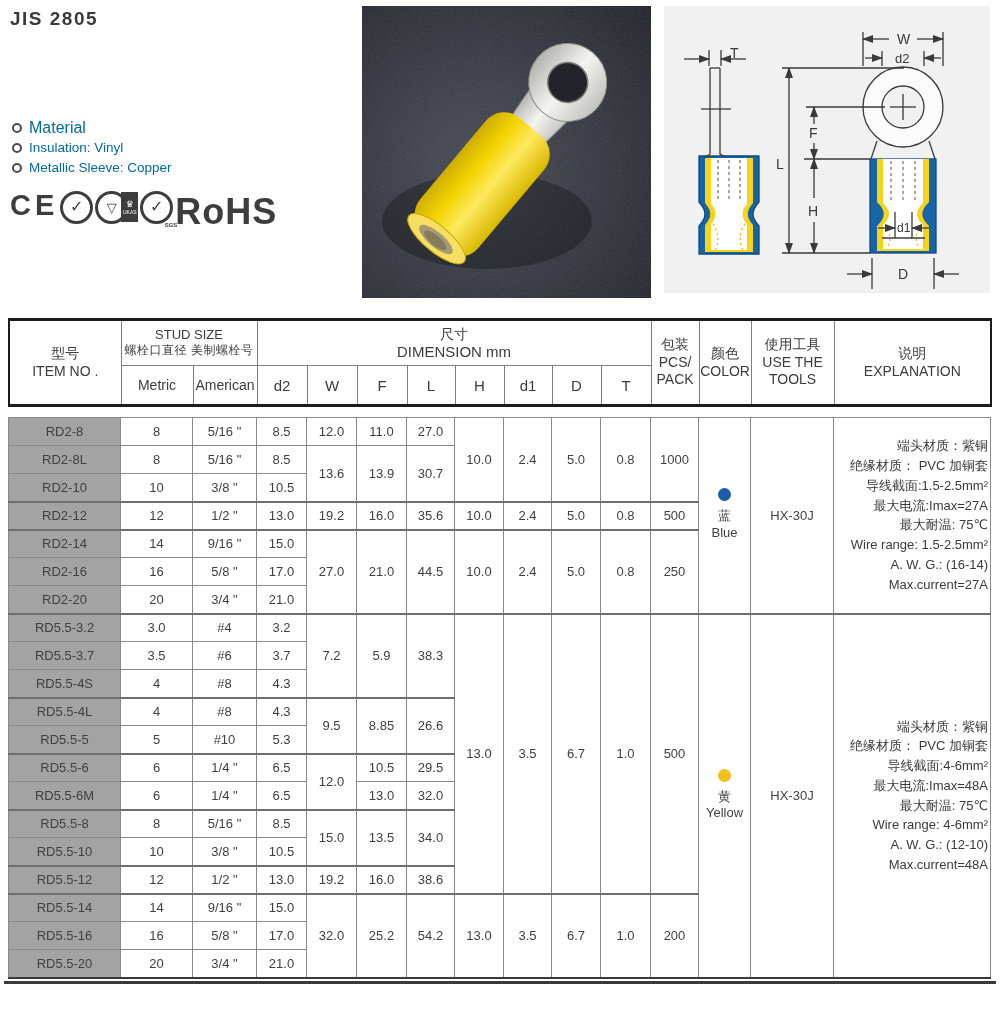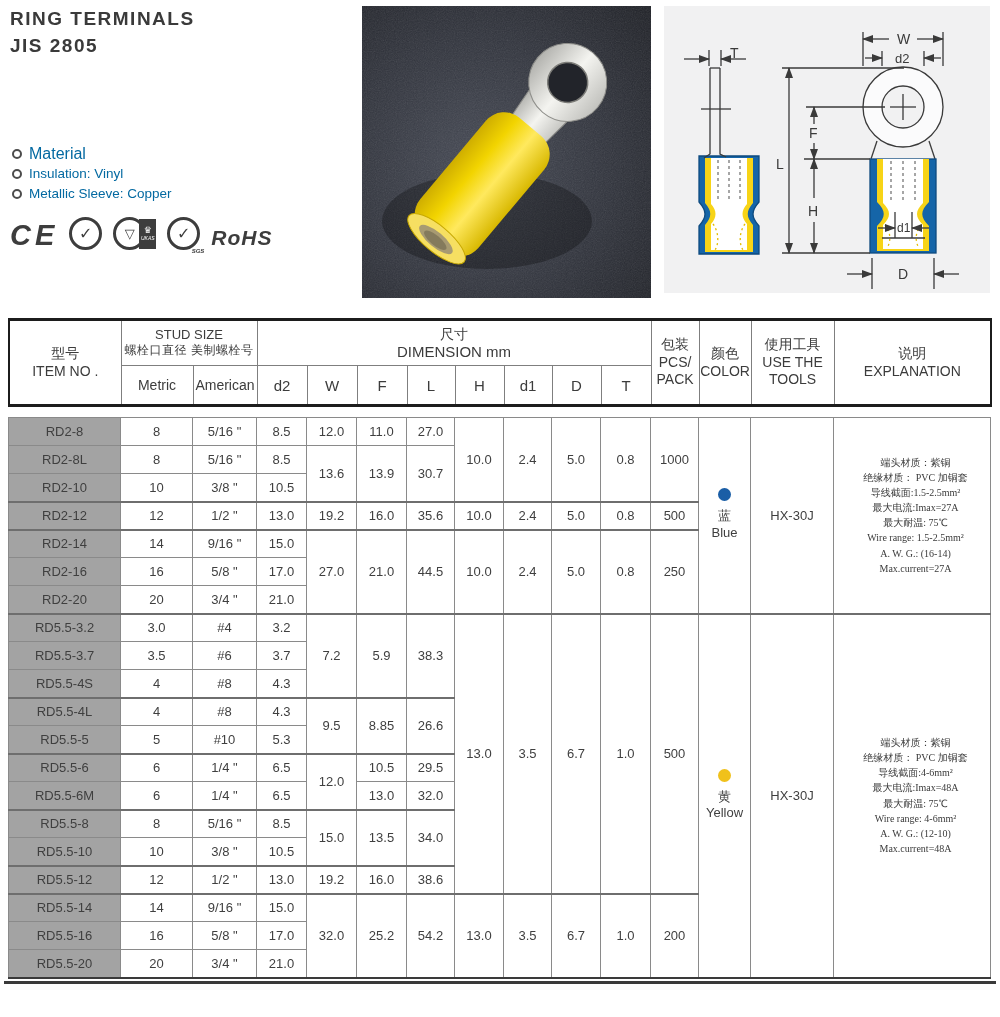--- a/index.html
+++ b/index.html
@@ -13,37 +13,37 @@
   .top { display:flex; padding:6px 0 0 10px; height:302px; }
   .intro { width:352px; flex:0 0 352px; }
   .title-block { font-size:19px; font-weight:bold; color:#3a3a3a; letter-spacing:1.5px; line-height:1.4; }
   .materials { list-style:none; margin:86px 0 0 0; padding:0; font-size:13.5px; color:#0369a1; }
   .materials li { position:relative; padding-left:19px; margin:3px 0; line-height:17px; }
   .materials li:first-child { font-size:16px; }
   .materials li::before {
     content:""; position:absolute; left:2px; top:4px; width:6px; height:6px;
     border:2px solid #4c4c4c; border-radius:50%;
   }
-  .certs { display:flex; align-items:flex-end; margin-top:15px; gap:11px;font-style:italic; }
+  .certs { display:flex; align-items:flex-start; margin-top:15px; gap:2px; }
   .ce-mark { font-size:29px; font-weight:bold; color:#3d3d3d; letter-spacing:4px; line-height:1; }
   .badge {
     width:33px; height:33px; border:3px solid #3d3d3d; border-radius:50%;
     display:flex; align-items:center; justify-content:center;
     font-weight:bold; font-size:16px; color:#3d3d3d; flex:0 0 auto;
   }
   .badge .glyph { line-height:1; }
   .ukas-rect {
     width:17px; height:30px; background:#3d3d3d; color:#ffffff; margin-left:-7px;
     display:flex; flex-direction:column; align-items:center; justify-content:center; gap:1px;
   }
   .ukas-rect .crown { font-size:9px; line-height:1; }
   .ukas-rect .ukas-text { font-size:5px; line-height:1; letter-spacing:0; }
   .sgs-wrap { position:relative; }
   .sgs-text { position:absolute; right:-4px; bottom:-4px; font-size:6px; font-weight:bold; color:#3d3d3d; }
-  .rohs { font-size:21px; font-weight:bold; color:#3d3d3d; letter-spacing:1px; }
+  .rohs { font-size:36px; font-weight:bold; color:#3d3d3d; letter-spacing:1px; }
   .photo { width:289px; height:292px; flex:0 0 289px; }
   .diagram { width:326px; flex:0 0 326px; height:287px; background:#f1f1f2; margin-left:13px; }
   
   table { border-collapse:collapse; table-layout:fixed; margin-left:8px; width:982px; }
   .hdr { margin-top:16px; border:2px solid #1c1c1c; border-top-width:3px; border-bottom-width:3px; }
   .hdr th {
     border:1px solid #7f7f7f; font-weight:normal; color:#3c3c3c;
     text-align:center; vertical-align:middle; padding:1px 0; background:#ffffff;
   }
   .hdr .r1 th { height:46px; }
@@ -54,35 +54,34 @@
   .stud-en { font-size:13px; }
   .dim-en { font-size:15px; }
   .bodytbl { margin-top:10px; border:1px solid #8a8a8a; border-bottom:2px solid #3a3a3a; }
   .bodytbl td {
     border:1px solid #8a8a8a; text-align:center; vertical-align:middle;
     font-size:13px; height:28px; padding:0 1px; color:#3f3f3f; background:#ffffff;
   }
   .bodytbl td.item { background:#a3a3a3; }
   .bodytbl tr.group-top td { border-top:2px solid #6e6e6e; }
   .bodytbl td.expl {
-    text-align:center; font-size:10px; line-height:1.52; padding:4px 2px 4px 9px; color:#3a3a3a;font-family:Liberation Serif, serif;
+    text-align:right; font-size:13px; line-height:1.52; padding:4px 2px 4px 9px; color:#3a3a3a;
   }
   .bodytbl td.color-cell { line-height:1.3; font-size:13px; }
   .dot { display:inline-block; width:13px; height:13px; border-radius:50%; margin-bottom:2px; }
   .bottom-rule { margin:2px 0 0 4px; width:992px; border-top:3px solid #3a3a3a; }
   svg text { font-family:"Liberation Sans","DejaVu Sans",sans-serif; }
 </style>
 </head>
 <body>
 
 <div class="top">
 
   <div class="intro">
     <div class="title-block">
-      <div>RING  TERMINALS</div>
       <div>JIS  2805</div>
     </div>
     <ul class="materials" id="materials">
         <li>Material</li>
         <li>Insulation: Vinyl</li>
         <li>Metallic Sleeve: Copper</li>
       </ul>
     <div class="certs">
       <span class="ce-mark">CE</span>
       <span class="badge">

